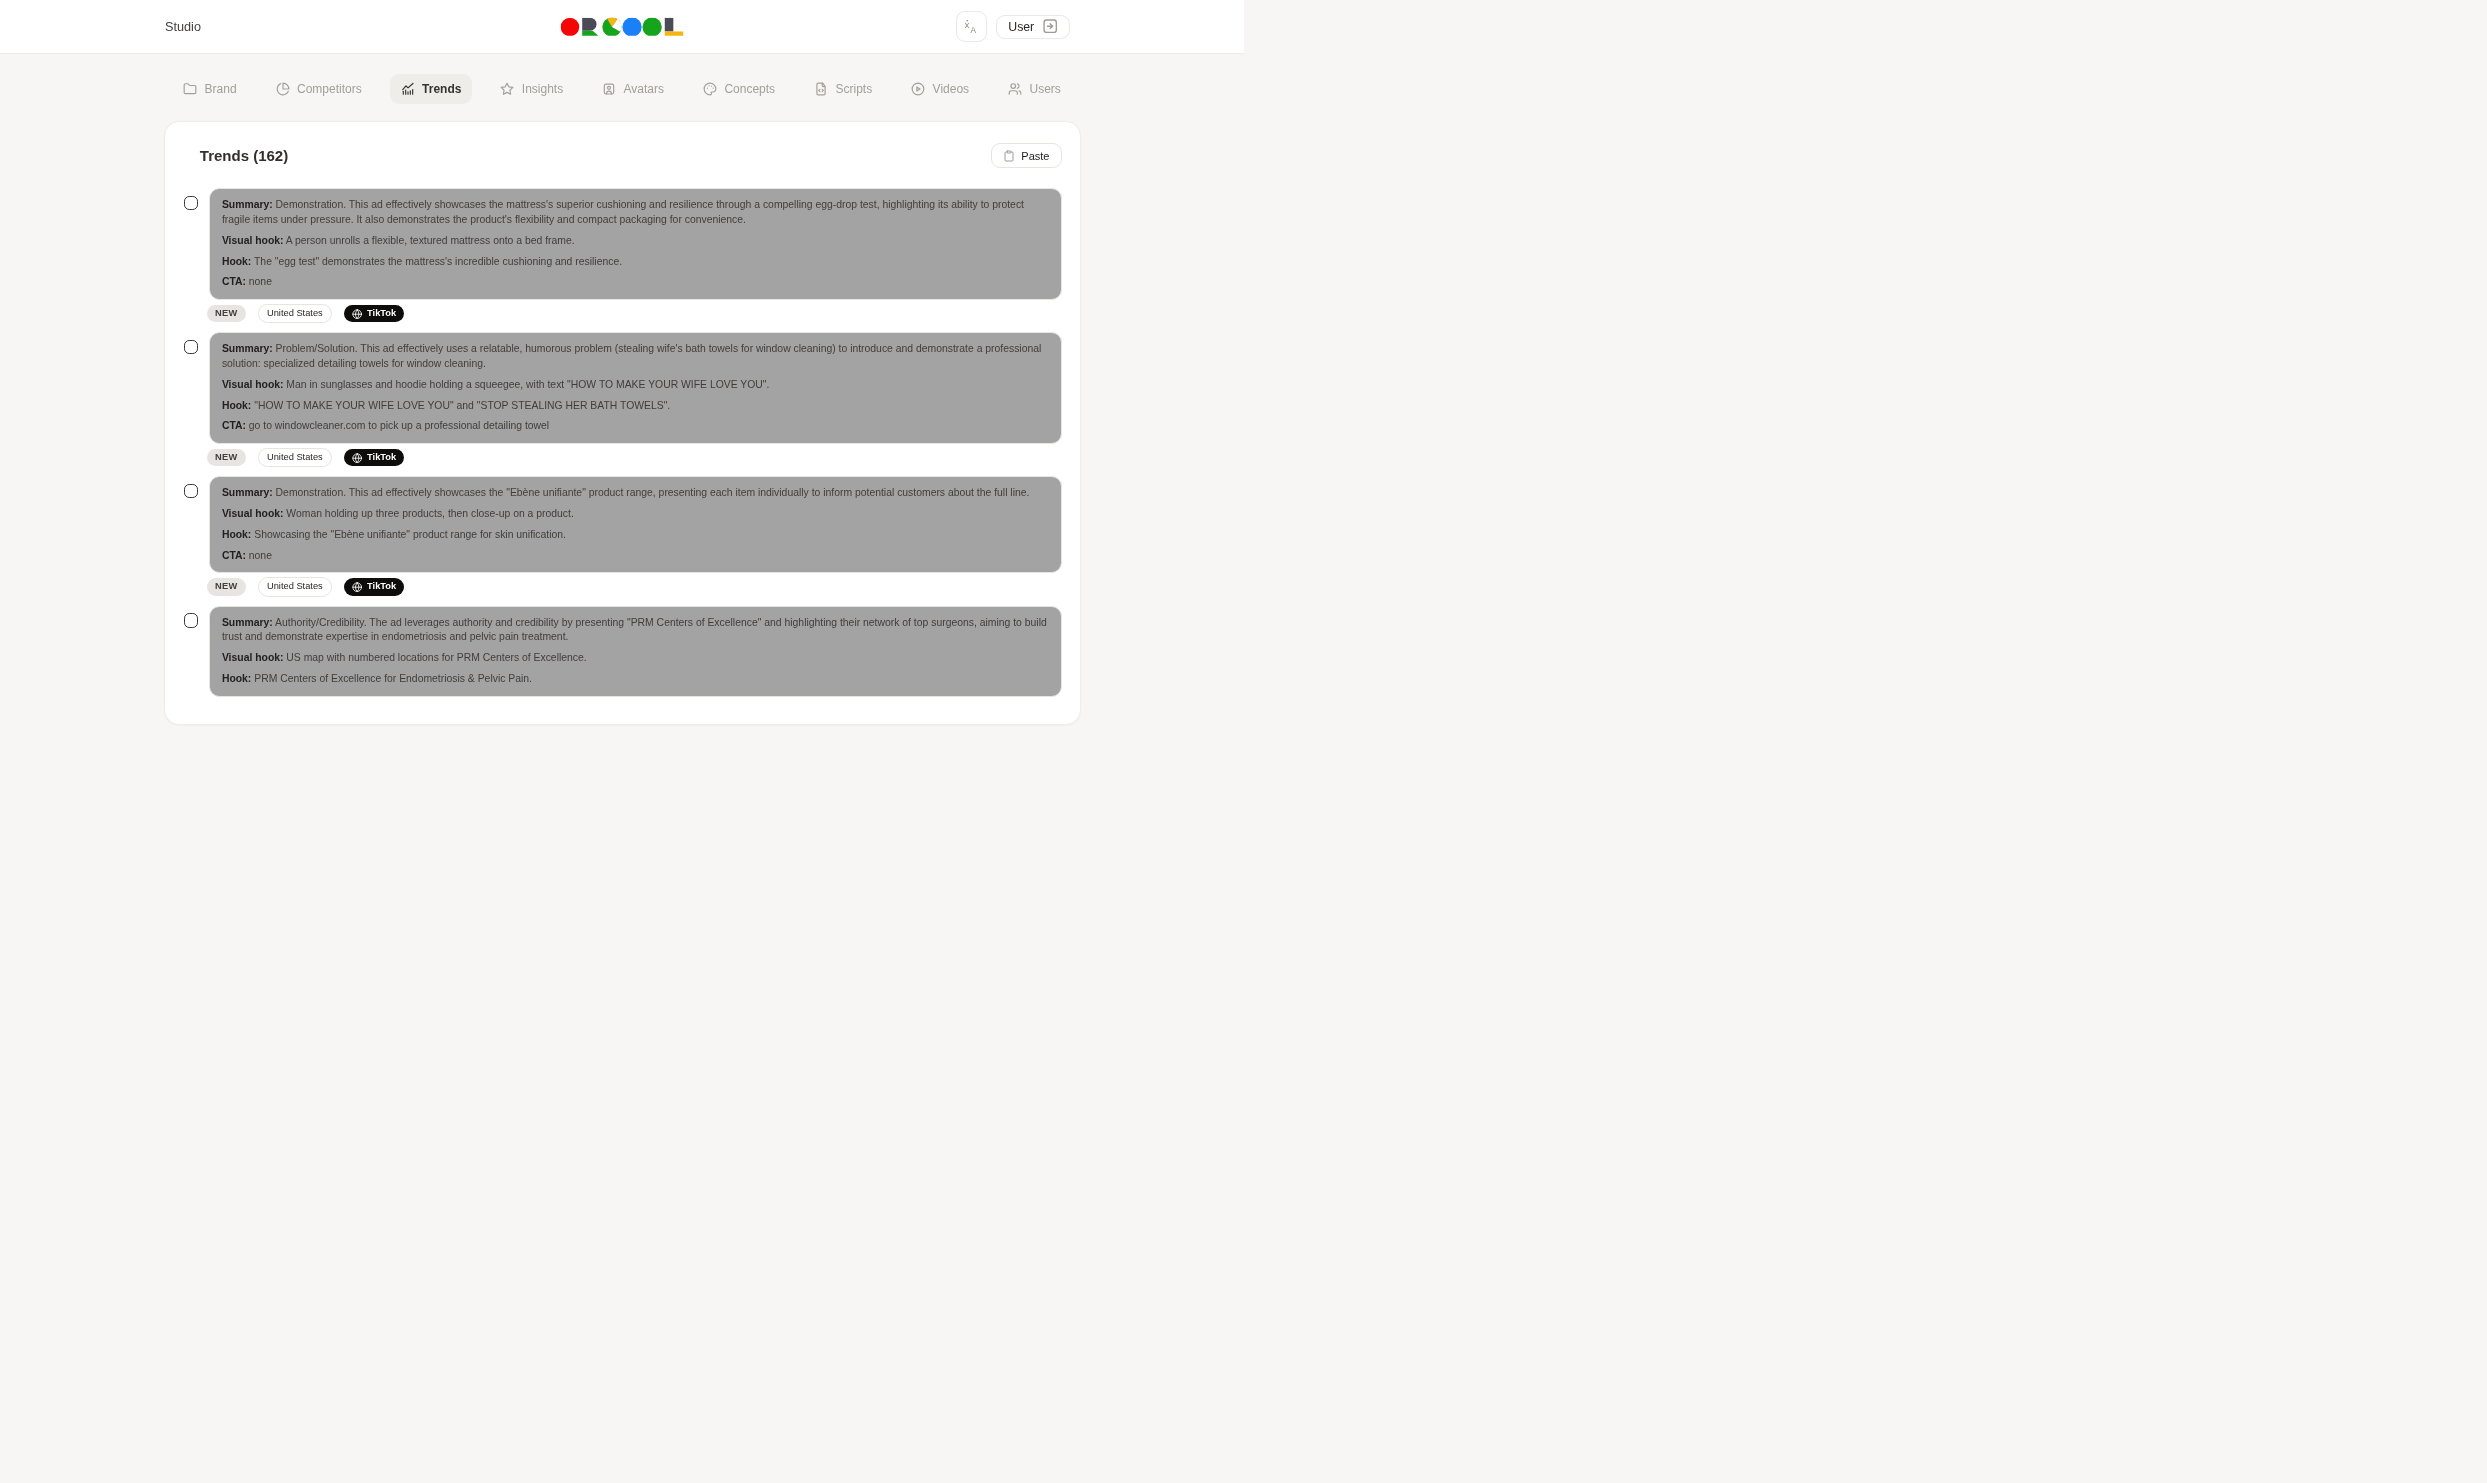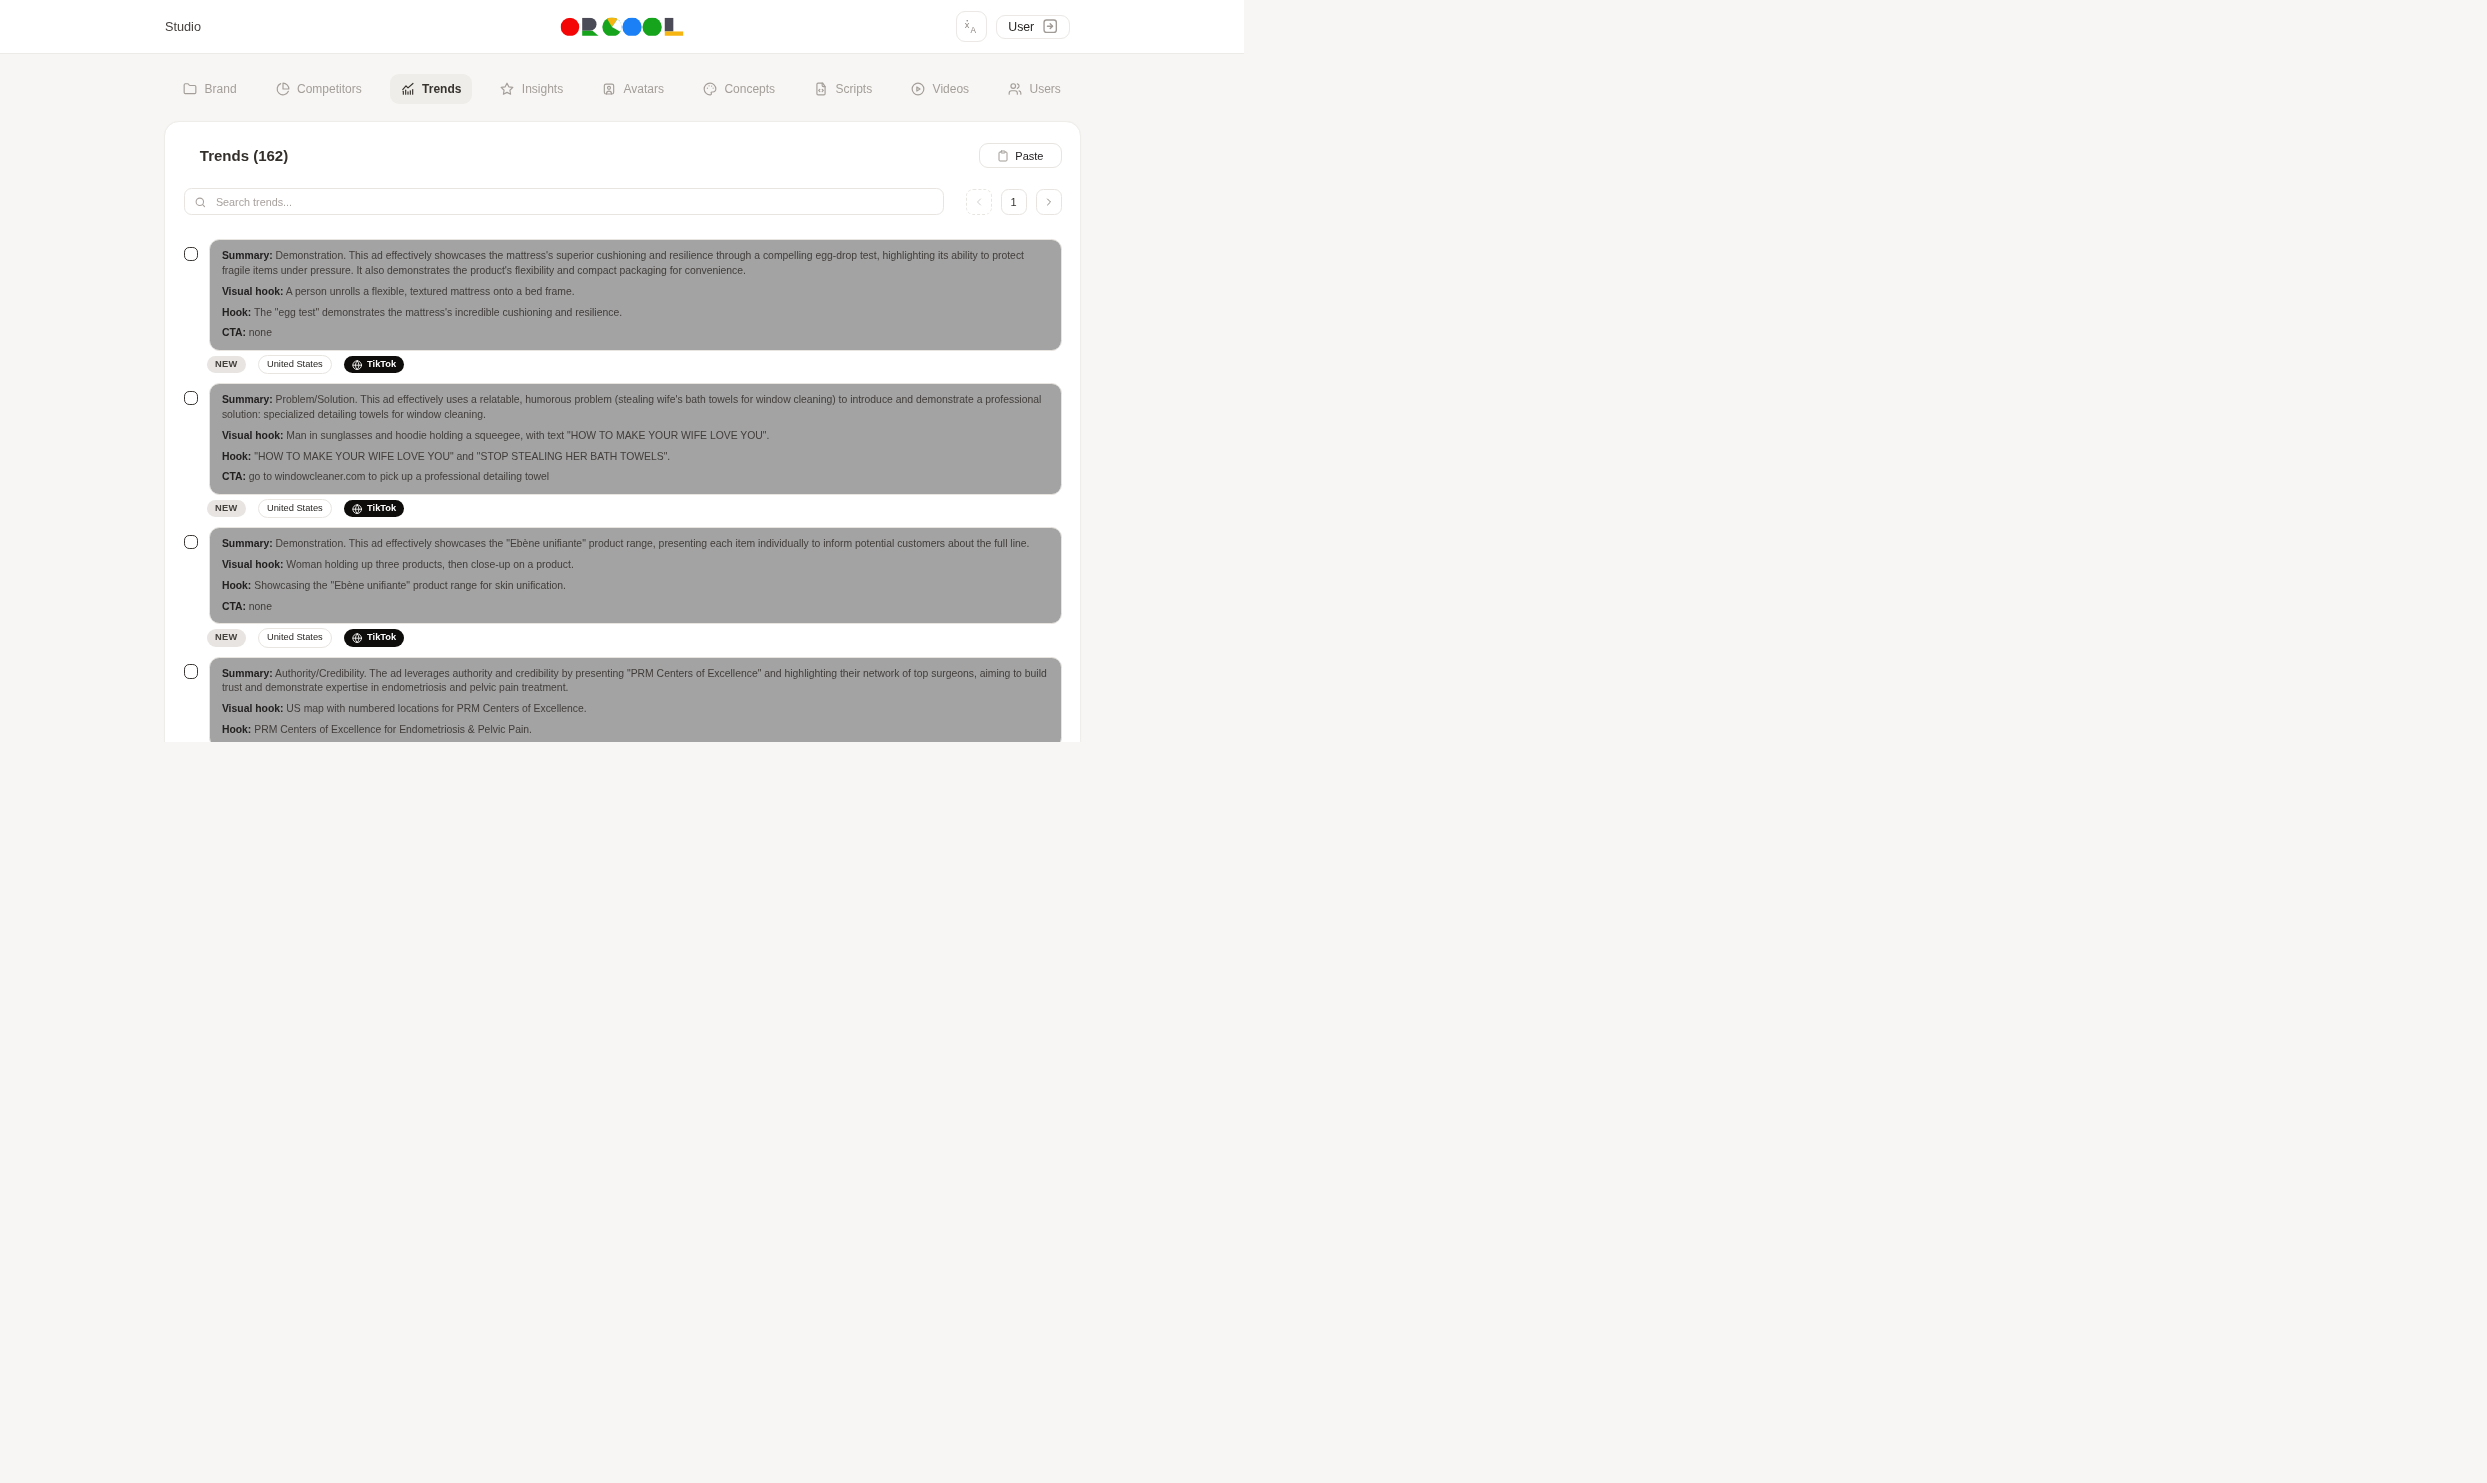--- a/index.html
+++ b/index.html
@@ -50,21 +50,21 @@
   .tab.active{background:#efede9;color:#37332f;font-weight:700;}
   
   .panel{
     width:917px;margin:17px auto 0;background:#fff;border:0.7px solid #efede9;
     border-radius:15px;box-sizing:border-box;padding:21px 18px 18px 19.3px;
     box-shadow:0 0.7px 1.5px rgba(30,25,20,.03);
   }
   .panel-header{display:flex;align-items:center;justify-content:space-between;margin-bottom:20px;}
   .panel-title{font-size:15px;font-weight:700;color:#332f2b;margin-left:16px;}
   .paste-btn{
-    display:flex;align-items:center;gap:6.7px;padding:0 17px;height:25px;
+    display:flex;align-items:center;gap:6.7px;padding:0 11px;height:25px;
     border:0.7px solid #e8e5e1;border-radius:9px;background:#fff;cursor:pointer;
     font-size:11px;color:#232020;box-sizing:border-box;
   }
   .paste-btn .icon{color:#a09b96;}
   
   .toolbar{display:flex;align-items:center;gap:22px;margin-bottom:24px;}
   .searchbox{
     flex:1;height:27px;border:0.7px solid #e8e5e1;border-radius:7.4px;background:#fff;
     display:flex;align-items:center;gap:7.4px;padding:0 9px;box-sizing:border-box;
   }
@@ -251,50 +251,20 @@
       <span class="icon i16">
           <svg viewBox="0 0 24 24" fill="none" stroke="currentColor" stroke-width="2" stroke-linecap="round" stroke-linejoin="round">
             <rect x="8" y="2" width="8" height="4" rx="1"></rect>
             <path d="M16 4h2a2 2 0 0 1 2 2v14a2 2 0 0 1-2 2H6a2 2 0 0 1-2-2V6a2 2 0 0 1 2-2h2"></path>
           </svg>
         </span>
       <span>Paste</span>
     </div>
   </div>
 
-  <div class="toolbar">
-    <div class="searchbox">
-      <span class="icon i17">
-          <svg viewBox="0 0 24 24" fill="none" stroke="currentColor" stroke-width="2" stroke-linecap="round" stroke-linejoin="round">
-            <circle cx="11" cy="11" r="7"></circle>
-            <path d="m20 20-3.6-3.6"></path>
-          </svg>
-        </span>
-      <input type="text" placeholder="Search trends..." style="">
-    </div>
-    <div class="pagination">
-      <div class="pg-btn prev">
-        <span class="icon i16">
-            <svg viewBox="0 0 24 24" fill="none" stroke="currentColor" stroke-width="2" stroke-linecap="round" stroke-linejoin="round">
-              <path d="m15 18-6-6 6-6"></path>
-            </svg>
-          </span>
-      </div>
-      <div class="pg-btn">
-        <span>1</span>
-      </div>
-      <div class="pg-btn next">
-        <span class="icon i16">
-            <svg viewBox="0 0 24 24" fill="none" stroke="currentColor" stroke-width="2" stroke-linecap="round" stroke-linejoin="round">
-              <path d="m9 18 6-6-6-6"></path>
-            </svg>
-          </span>
-      </div>
-    </div>
-  </div>
 
   <div>
       <div class="trend-item">
         <div class="trend-row">
           <div class="checkbox"></div>
           <div class="card">
             <p class="field"><span class="field-label">Summary:</span> <span class="field-text">Demonstration. This ad effectively showcases the mattress's superior cushioning and resilience through a compelling egg-drop test, highlighting its ability to protect fragile items under pressure. It also demonstrates the product's flexibility and compact packaging for convenience.</span></p>
             <p class="field"><span class="field-label">Visual hook:</span> <span class="field-text">A person unrolls a flexible, textured mattress onto a bed frame.</span></p>
             <p class="field"><span class="field-label">Hook:</span> <span class="field-text">The "egg test" demonstrates the mattress's incredible cushioning and resilience.</span></p>
             <p class="field"><span class="field-label">CTA:</span> <span class="field-text">none</span></p>

